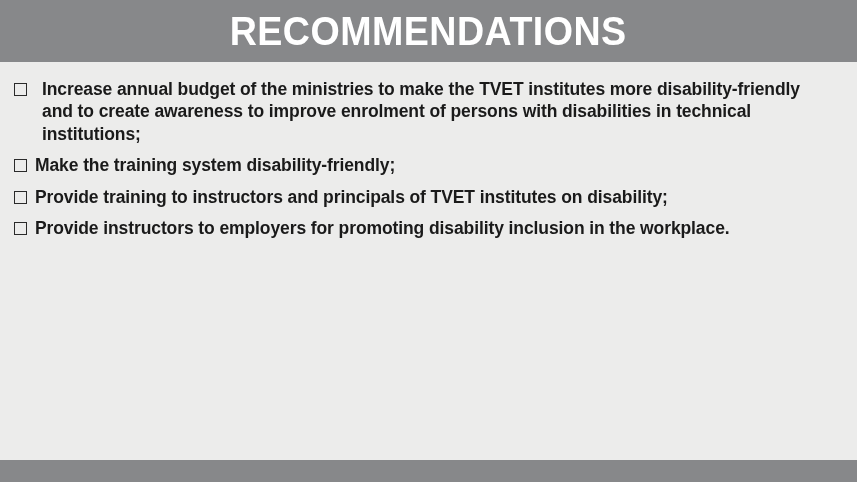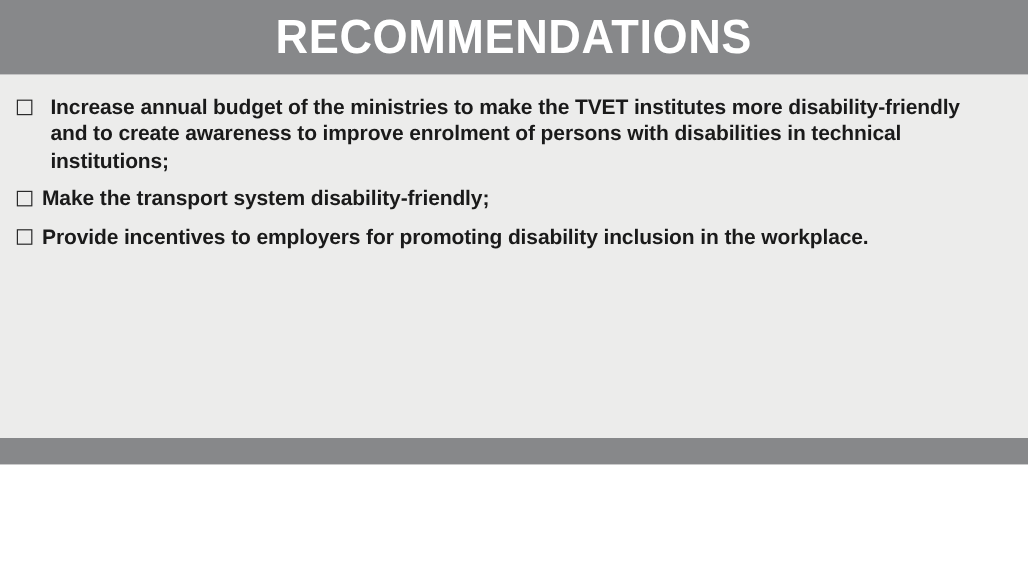--- a/index.html
+++ b/index.html
@@ -9,21 +9,21 @@
   body {
     width: 857px;
     height: 482px;
     background: #ffffff;
     font-family: "Liberation Sans", sans-serif;
     overflow: hidden;
   }
   .slide {
     position: relative;
     width: 857px;
-    height: 387px;
+    height: 482px;
     background: #ececeb;
     box-sizing: border-box;
     display: flex;
     flex-direction: column;
   }
   .title-bar {
     background: #87888a;
     height: 62px;
     flex: 0 0 62px;
     display: flex;
@@ -92,27 +92,31 @@
 
   <div class="content">
 
     <div class="bullet-row indented">
       <span class="bullet-box"></span>
       <span class="bullet-text">Increase annual budget of the ministries to make the TVET institutes more disability-friendly and to create awareness to improve enrolment of persons with disabilities in technical institutions;</span>
     </div>
 
     <div class="bullet-row">
       <span class="bullet-box"></span>
-      <span class="bullet-text">Make the transport system disability-friendly;</span>
+      <span class="bullet-text">Make the training system disability-friendly;</span>
     </div>
-
-
 
 
     <div class="bullet-row">
       <span class="bullet-box"></span>
-      <span class="bullet-text">Provide incentives to employers for promoting disability inclusion in the workplace.</span>
+      <span class="bullet-text">Provide training to instructors and principals of TVET institutes on disability;</span>
+    </div>
+
+
+    <div class="bullet-row">
+      <span class="bullet-box"></span>
+      <span class="bullet-text">Provide instructors to employers for promoting disability inclusion in the workplace.</span>
     </div>
 
   </div>
 
   <div class="bottom-bar"></div>
 </div>
 
 </body></html>

